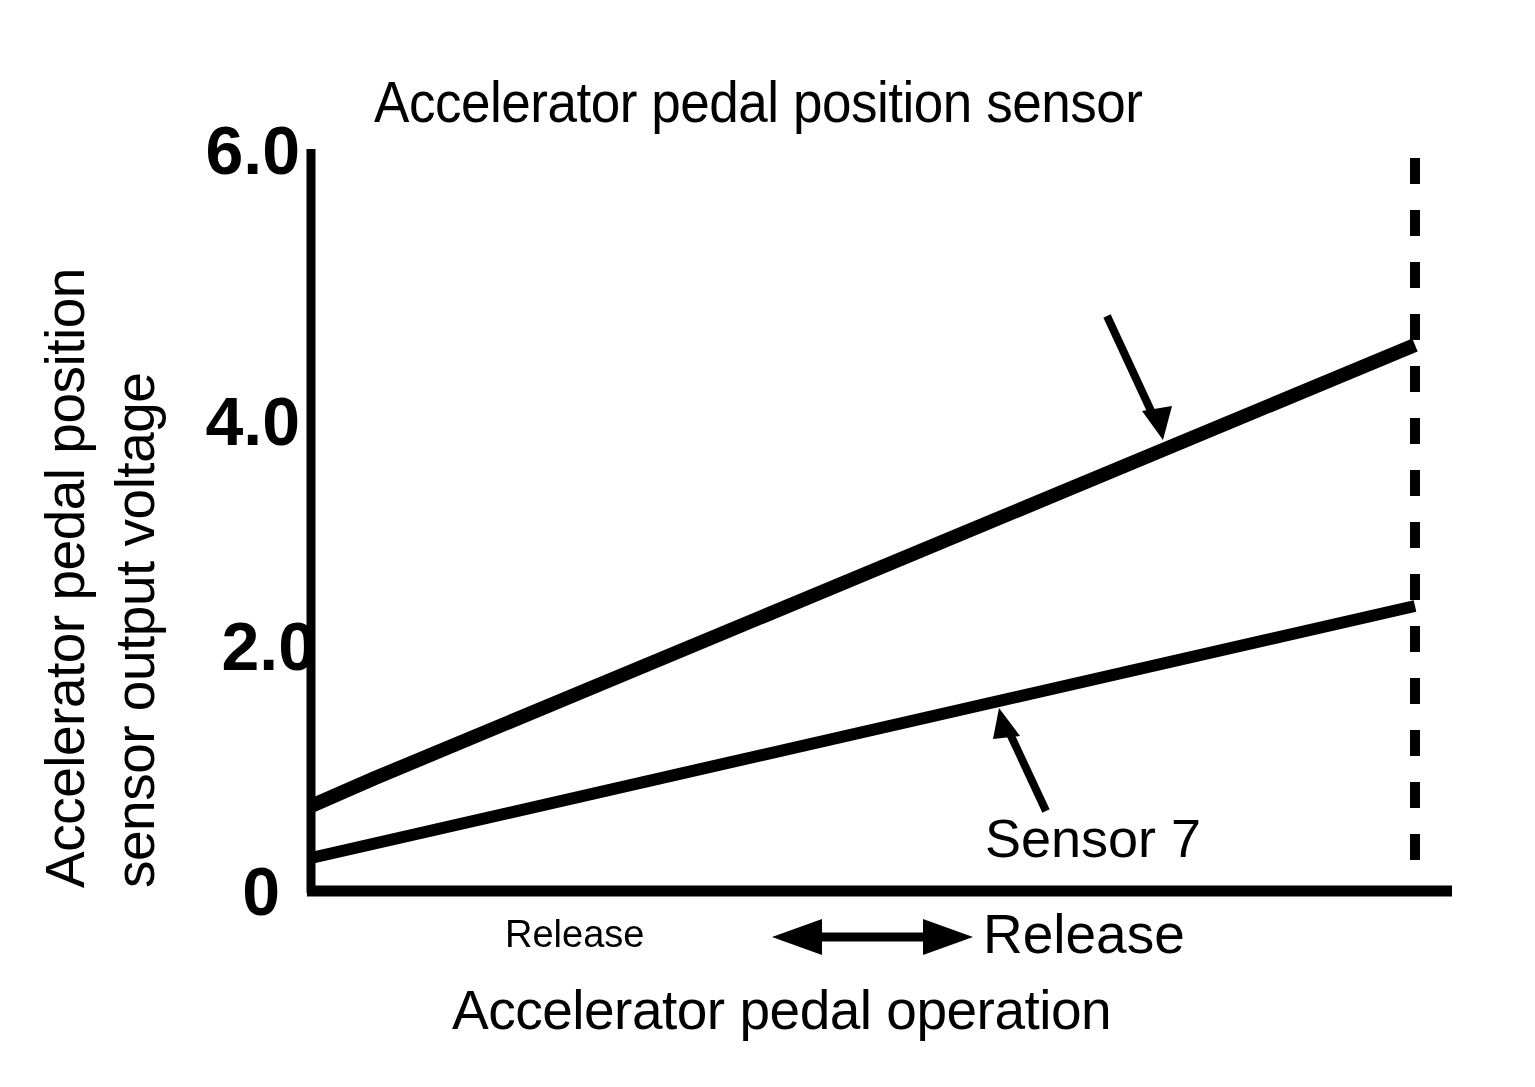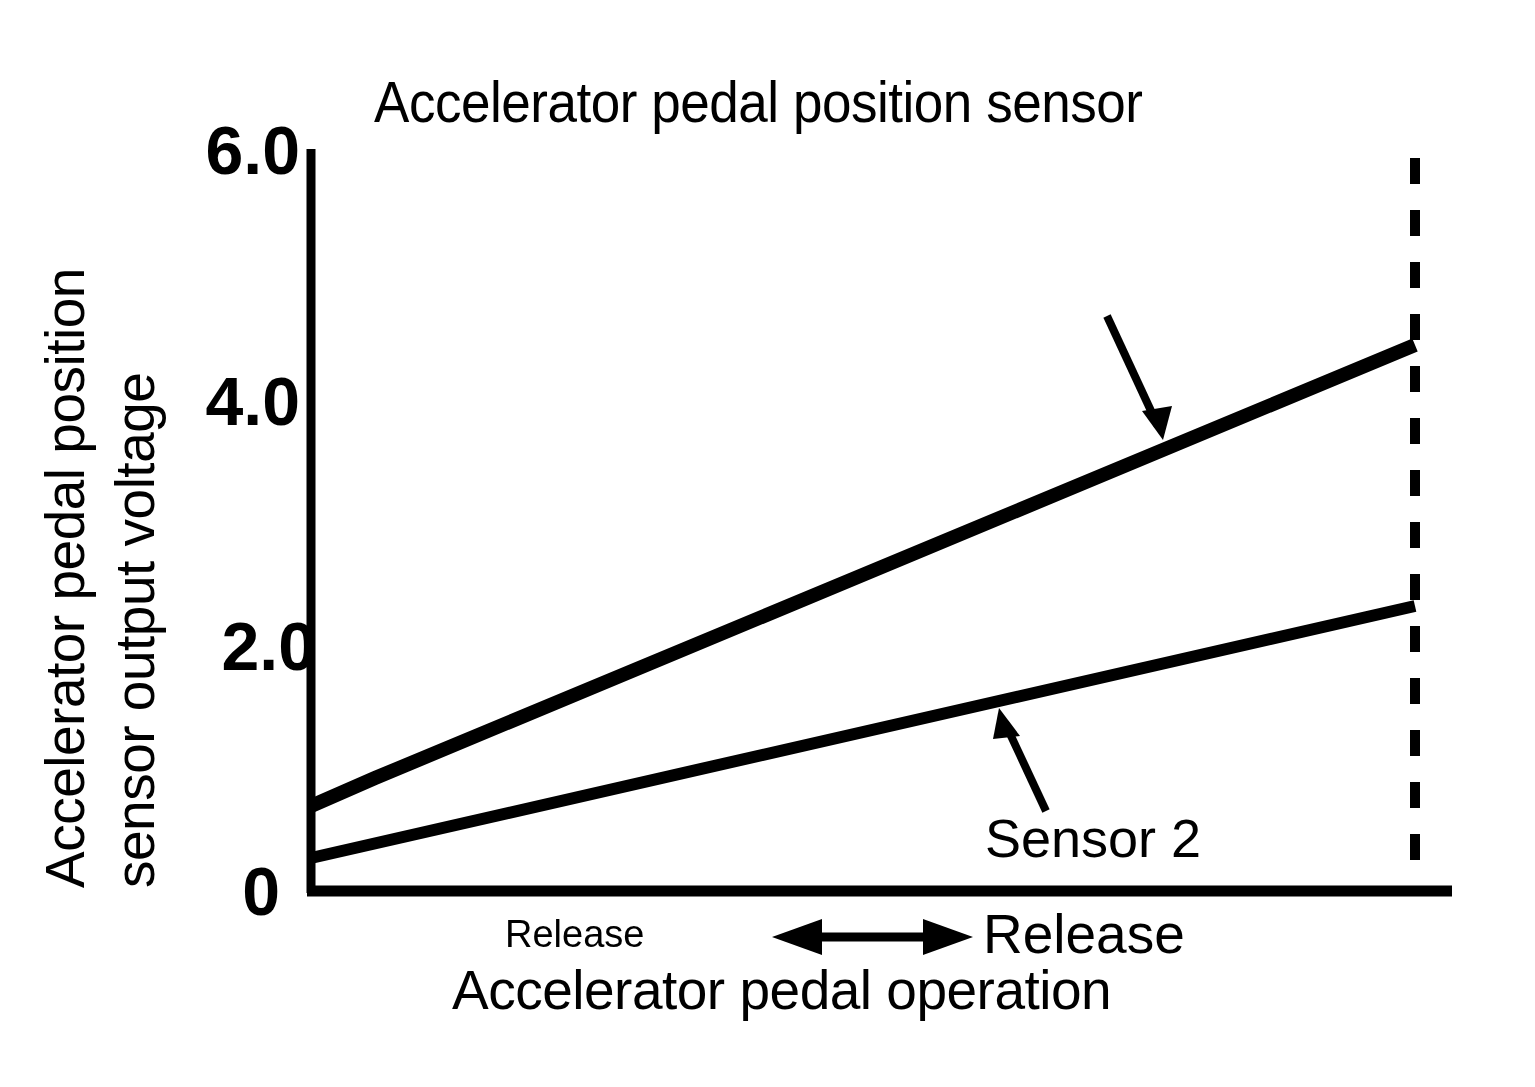--- a/index.html
+++ b/index.html
@@ -46,21 +46,21 @@
   }
   
   .ytick {
     font-size: 68px;
     font-weight: bold;
     line-height: 54px;
     text-align: right;
     width: 110px;
   }
   #ytick-6 { left: 190px; top: 75px; }
-  #ytick-4 { left: 190px; top: 326px; }
+  #ytick-4 { left: 190px; top: 346px; }
   #ytick-2 { left: 206px; top: 571px; }
   #ytick-0 { left: 190px; top: 816px; width: 90px; }
   
   #ylabel-wrap {
     position: absolute;
     left: 0px;
     top: 0px;
     width: 200px;
     height: 1087px;
   }
@@ -96,21 +96,21 @@
     line-height: 58px;
   }
   #xlabel-depress {
     left: 983px;
     top: 857px;
     font-size: 55px;
     line-height: 58px;
   }
   #xlabel-title {
     left: 452px;
-    top: 913px;
+    top: 933px;
     font-size: 55px;
     line-height: 58px;
     letter-spacing: -0.5px;
     text-align: right;
   }
 </style>
 </head>
 <body>
 
 <div id="figure">
@@ -150,19 +150,19 @@
   <div class="txt ytick" id="ytick-6">6.0</div>
   <div class="txt ytick" id="ytick-4">4.0</div>
   <div class="txt ytick" id="ytick-2">2.0</div>
   <div class="txt ytick" id="ytick-0">0</div>
 
   <div id="ylabel-wrap">
     <div class="ylabel-line" id="ylabel-line-1">Accelerator pedal position</div>
     <div class="ylabel-line" id="ylabel-line-2">sensor output voltage</div>
   </div>
 
-  <div class="txt" id="label-sensor-2">Sensor 2</div>
+  <div class="txt" id="label-sensor-2">Sensor 7</div>
 
   <div class="txt" id="xlabel-release">Release</div>
   <div class="txt" id="xlabel-depress">Release</div>
   <div class="txt" id="xlabel-title">Accelerator pedal operation</div>
 
 </div>
 
 </body></html>

